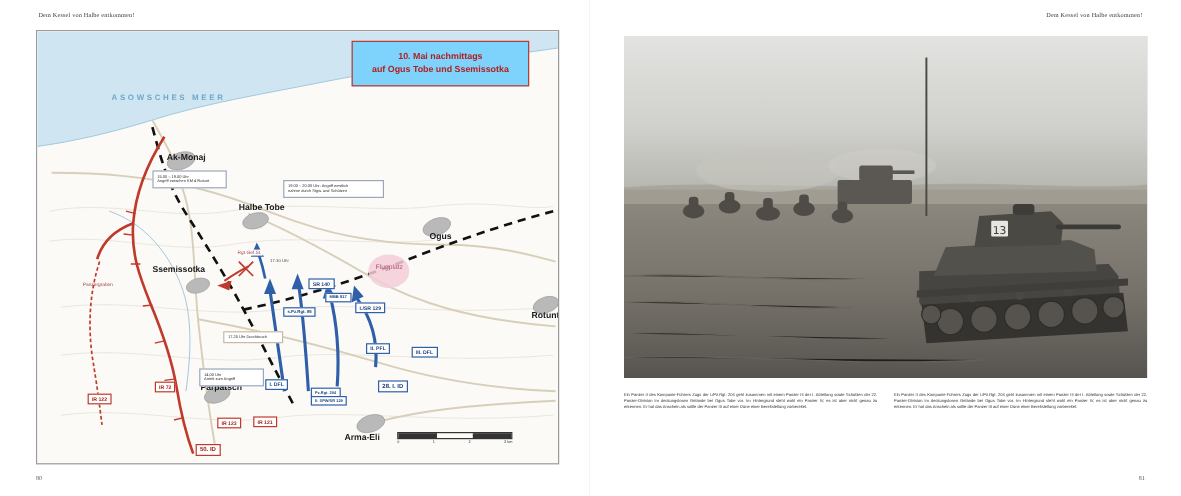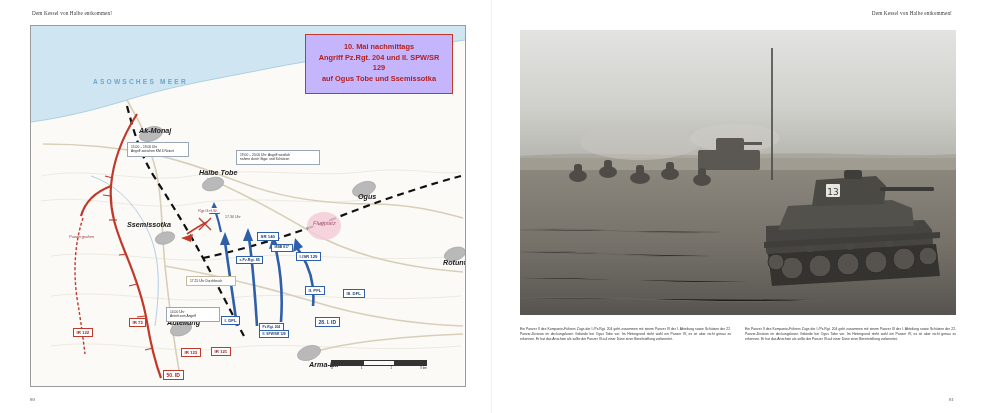--- a/index.html
+++ b/index.html
@@ -56,25 +56,25 @@
     width: 434px;
     height: 360px;
     border: 0.8px solid #9a9a9a;
     background: #fbfaf7;
     overflow: hidden;
   }
   .map-svg { position: absolute; inset: 0; }
 
   .title-box {
     position: absolute;
-    right: 12px;
+    right: 24px;
     top: 8px;
     width: 148px;
     border: 1px solid #c0392b;
-    background: #c4b5fd;
+    background: #7dd3fc;
     padding: 7px 6px 8px 6px;
     box-sizing: border-box;
     text-align: center;
   }
   .title-box div {
     font-family: "Liberation Sans", sans-serif;
     font-size: 7.4px;
     font-weight: bold;
     color: #b32020;
     line-height: 1.45;
@@ -91,21 +91,20 @@
     font-weight: bold;
   }
 
   .place {
     position: absolute;
     font-family: "Liberation Sans", sans-serif;
     font-size: 7.2px;
     font-weight: bold;
     color: #1a1a1a;
     white-space: nowrap;
-    font-style: italic;
   }
   .place.small {
     font-size: 5.6px;
     font-weight: normal;
     color: #444;
   }
 
   .note {
     position: absolute;
     background: #ffffff;
@@ -297,33 +296,32 @@
           <ellipse cx="333" cy="163" rx="12" ry="7" transform="rotate(-20 333 163)"></ellipse>
           <ellipse cx="134" cy="212" rx="10" ry="6" transform="rotate(-15 134 212)"></ellipse>
           <ellipse cx="424" cy="228" rx="11" ry="6.5" transform="rotate(-18 424 228)"></ellipse>
           <ellipse cx="150" cy="303" rx="11" ry="6.5" transform="rotate(-18 150 303)"></ellipse>
           <ellipse cx="278" cy="327" rx="12" ry="7" transform="rotate(-18 278 327)"></ellipse>
         </g>
       </svg>
 
       <div class="title-box">
         <div>10. Mai nachmittags</div>
-        <div>Angriff Pz.Rgt. 204 und II. SPW/SR 129</div>
         <div>auf Ogus Tobe und Ssemissotka</div>
       </div>
 
       <div class="sea-label">ASOWSCHES MEER</div>
 
       <div class="place" style="left:108px;top:100px">Ak-Monaj</div>
       <div class="place" style="left:168px;top:142px">Halbe Tobe</div>
       <div class="place" style="left:327px;top:166px">Ogus</div>
       <div class="place" style="left:96px;top:194px">Ssemissotka</div>
       <div class="place" style="left:412px;top:232px">Rotunt</div>
-      <div class="place" style="left:136px;top:292px">Abteilung</div>
-      <div class="place" style="left:278px;top:334px">Arma-Eli</div>
+      <div class="place" style="left:136px;top:292px">Parpatsch</div>
+      <div class="place" style="left:256px;top:334px">Arma-Eli</div>
       <div class="place small" style="left:282px;top:194px;color:#b05a78">Flugplatz</div>
       <div class="place small" style="left:38px;top:208px;color:#a04040;font-size:4px">Panzergraben</div>
       <div class="place small" style="left:166px;top:182px;color:#a04040;font-size:4px;background:#fff;padding:0 1px">Rgt.Gef.St.</div>
 
       <div class="note" style="left:96px;top:116px;width:62px">15.00 – 19.00 Uhr
 Angriff zwischen KM 4 Rotunt</div>
       <div class="note" style="left:205px;top:124px;width:84px">19.00 – 20.00 Uhr: Angriff westlich
 nahme durch Stgw. und Schützen</div>
       <div class="note" style="left:155px;top:250px;width:50px;border-color:#c8b9a0">17.25 Uhr Durchbruch</div>
       <div class="note" style="left:135px;top:281px;width:54px;border-color:#9aa7b8">14.00 Uhr

